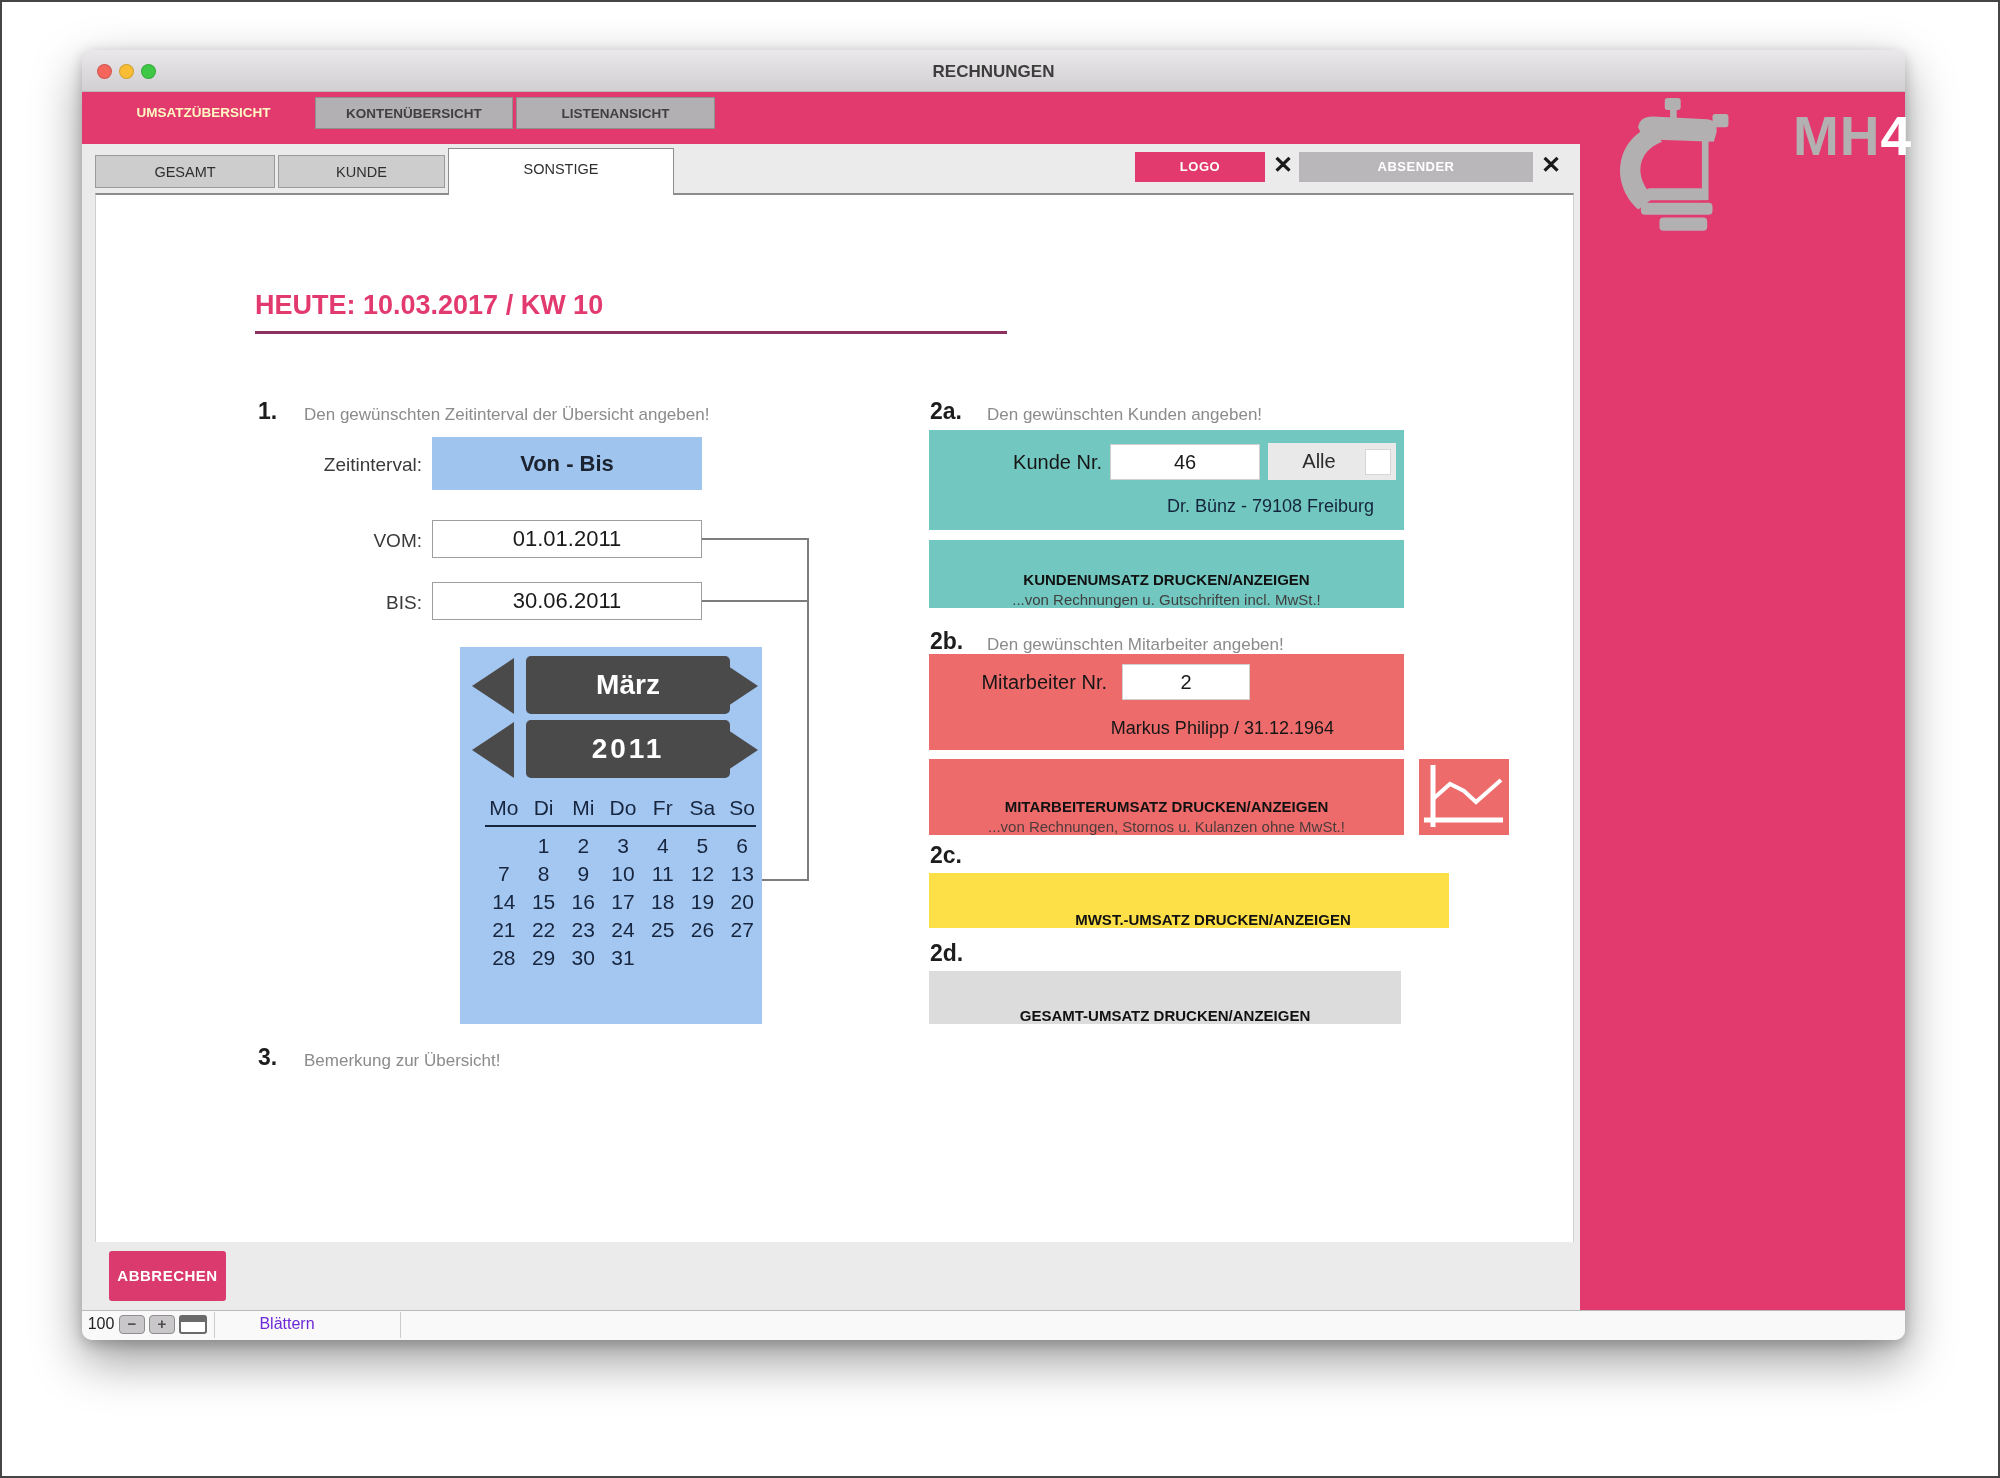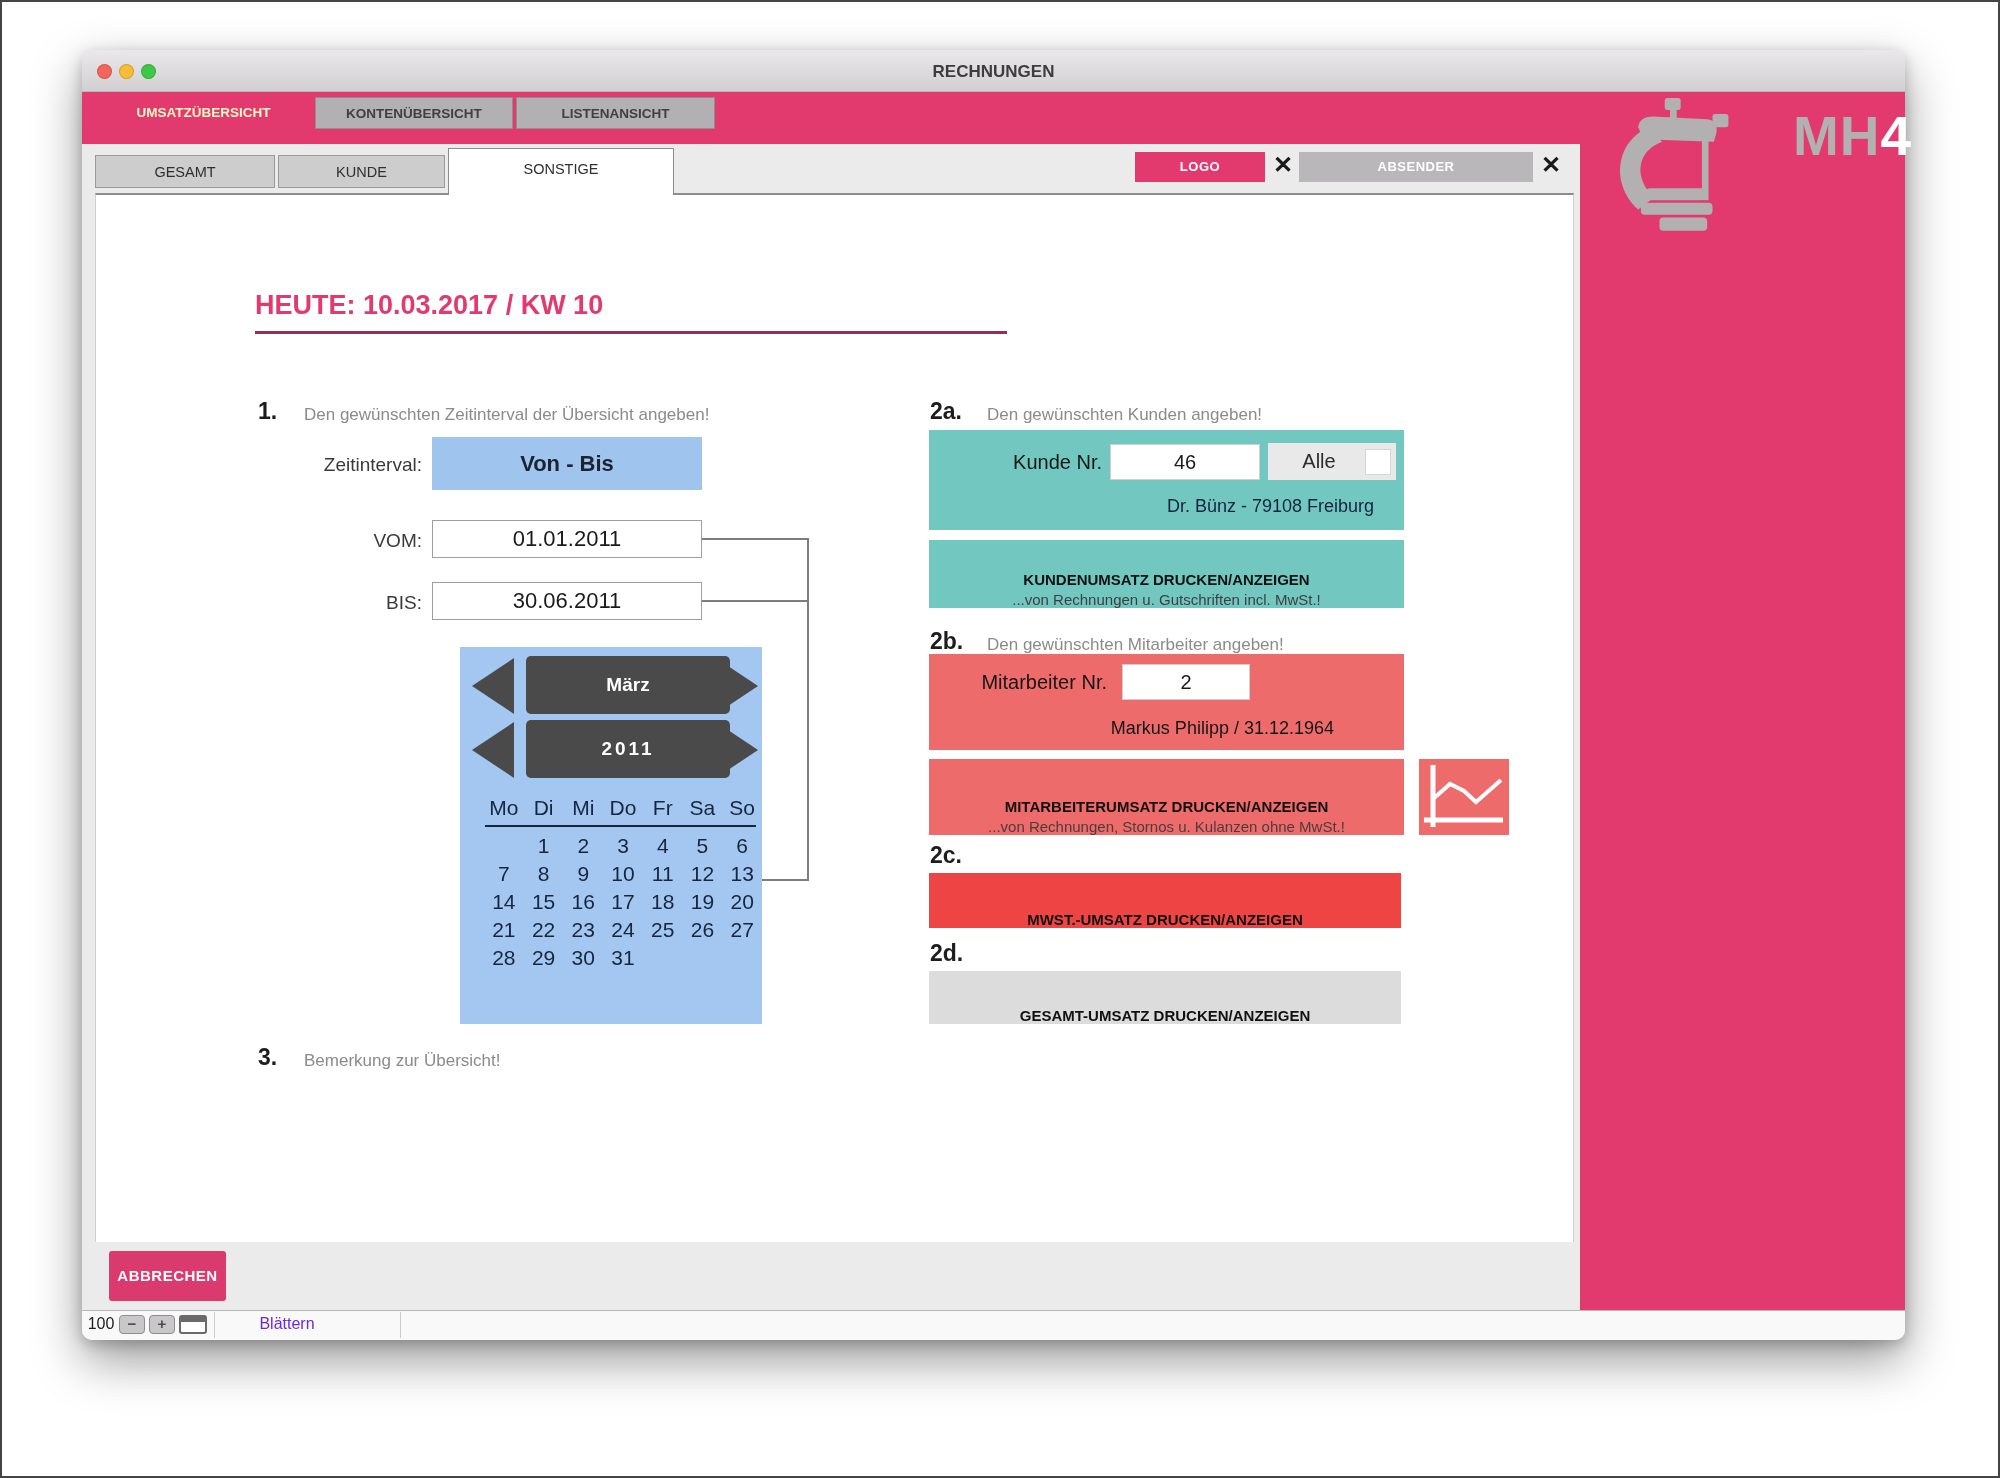--- a/index.html
+++ b/index.html
@@ -47,21 +47,21 @@
   .fieldlabel{font-size:19px;color:#3a3a3a;text-align:right;z-index:2;}
   .field{background:#fff;border:1px solid #9e9e9e;text-align:center;font-size:22px;color:#1a1a1a;z-index:2;box-sizing:border-box;}
 
   .vonbis{left:430px;top:435px;width:270px;height:53px;line-height:53px;background:#9fc4ee;
           text-align:center;font-size:22px;font-weight:bold;color:#1b2230;z-index:2;}
 
   .bracket{background:#7d7d7d;z-index:2;}
 
   .calendar{left:458px;top:645px;width:302px;height:377px;background:#a3c7f0;z-index:2;}
   .navbox{left:524px;width:204px;height:58px;background:#4a4a4a;border-radius:5px;color:#fff;
-          font-size:19px;font-weight:bold;text-align:center;line-height:58px;z-index:3;}
+          font-size:28px;font-weight:bold;text-align:center;line-height:58px;z-index:3;}
   .tri{width:0;height:0;z-index:3;border-top:28px solid transparent;border-bottom:28px solid transparent;}
   .tri-l{border-right:42px solid #4a4a4a;}
   .tri-r{border-left:42px solid #4a4a4a;}
   .wkrow{left:482px;width:278px;height:26px;display:flex;z-index:3;}
   .wkrow span{flex:1;text-align:center;font-size:21px;color:#17253f;}
   .wk-underline{left:483px;top:823px;width:271px;height:2px;background:#17253f;z-index:3;}
 
   .colorbox{z-index:2;}
   .bigbtn{display:flex;flex-direction:column;align-items:center;justify-content:flex-end;z-index:2;}
   .btn-title{font-size:15px;font-weight:bold;color:#111;white-space:nowrap;}
@@ -251,21 +251,21 @@
   </div>
   <div class="abs colorbox" style="left:1417px;top:757px;width:90px;height:76px;background:#ee6b6b;">
     <svg viewBox="0 0 90 76" width="90" height="76">
       <path d="M14 6 L14 68" stroke="#ffffff" stroke-width="5" fill="none"></path>
       <path d="M5 61 L84 61" stroke="#ffffff" stroke-width="5" fill="none"></path>
       <path d="M14 40 L31 25 L45 32 L57 43 L82 21" stroke="#ffffff" stroke-width="4" fill="none"></path>
     </svg>
   </div>
 
   <div class="abs num" style="left:928px;top:840px;">2c.</div>
-  <div class="abs colorbox bigbtn" style="left:927px;top:871px;width:472px;height:55px;background:#ef4444;">
+  <div class="abs colorbox bigbtn" style="left:927px;top:871px;width:472px;height:55px;background:#fde047;padding-left:48px;">
     <span class="btn-title">MWST.-UMSATZ DRUCKEN/ANZEIGEN</span>
   </div>
 
   <div class="abs num" style="left:928px;top:938px;">2d.</div>
   <div class="abs colorbox bigbtn" style="left:927px;top:969px;width:472px;height:53px;background:#dcdcdc;">
     <span class="btn-title">GESAMT-UMSATZ DRUCKEN/ANZEIGEN</span>
   </div>
 
   <div class="abs num" style="left:256px;top:1042px;">3.</div>
   <div class="abs instr" style="left:302px;top:1049px;">Bemerkung zur Übersicht!</div>

